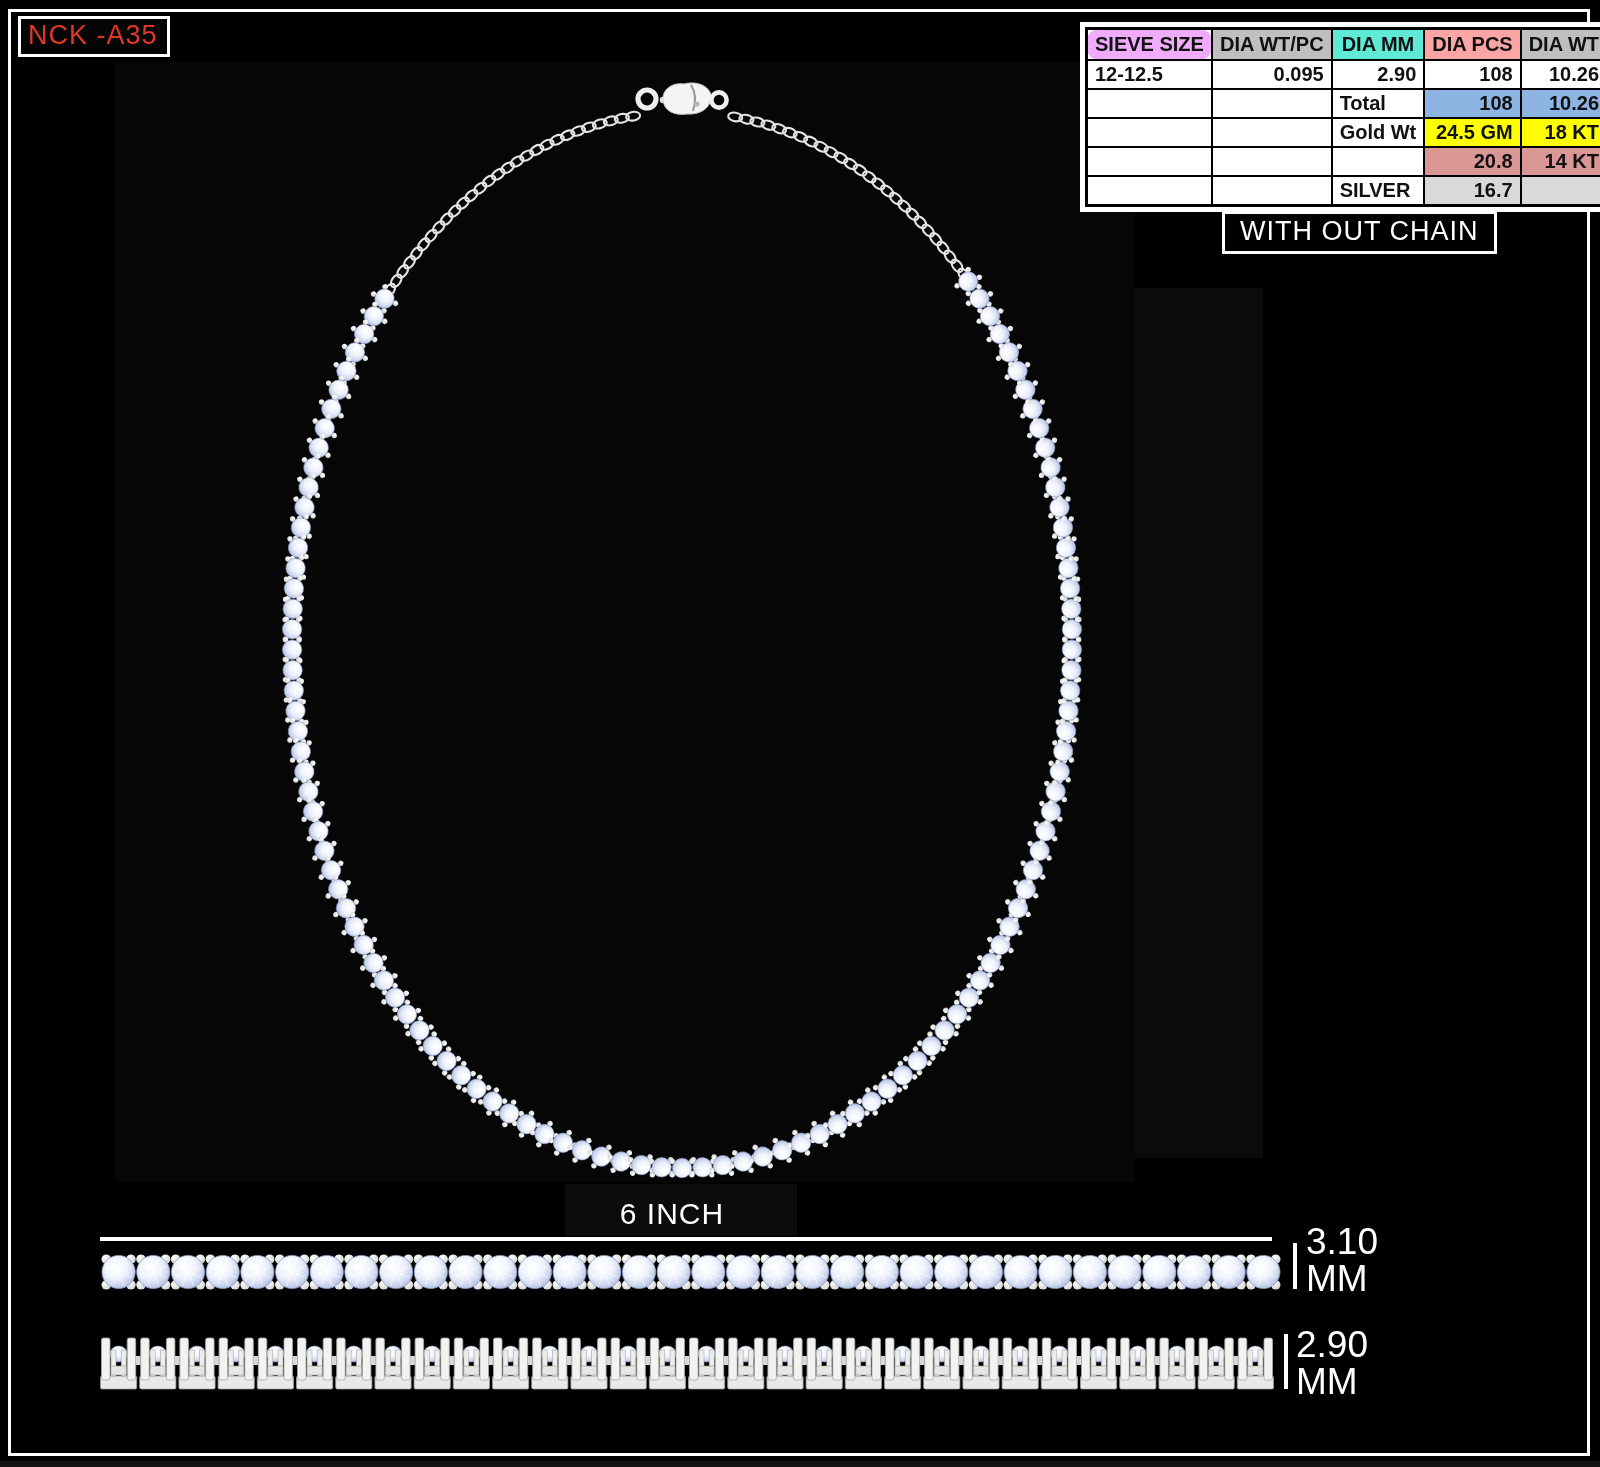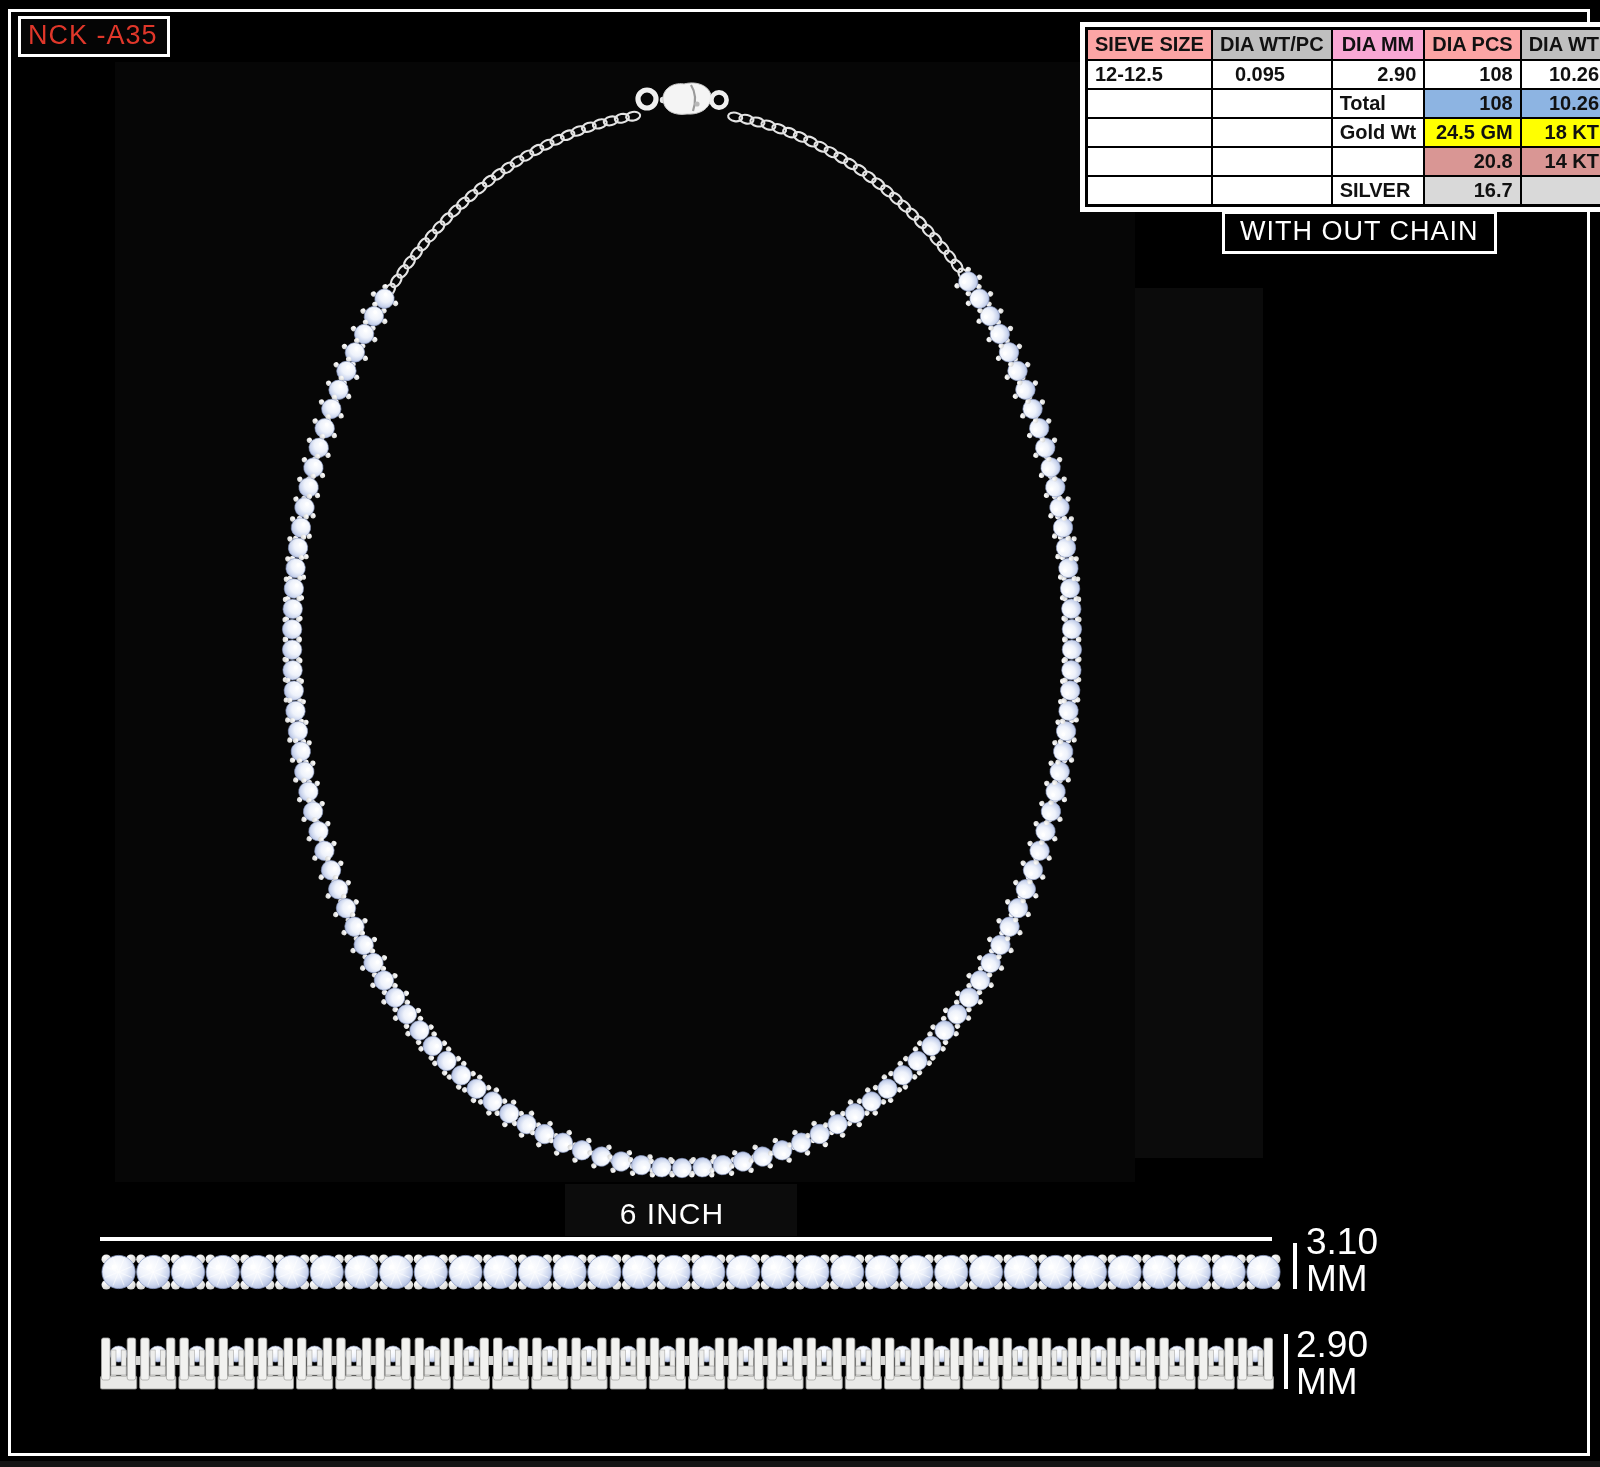--- a/index.html
+++ b/index.html
@@ -1969,31 +1969,31 @@
 <div class="bottom-strip"></div>
 
 <div class="model-badge">
   <span style="color: rgb(224, 55, 42);">NCK -A35</span>
 </div>
 
 <div class="spec-panel">
   <table class="spec">
     <thead>
         <tr>
-          <th style="width: 112px; background: #fca5a5;">SIEVE SIZE</th>
+          <th style="width: 112px; background: #f0abfc; border-radius: 12px;">SIEVE SIZE</th>
           <th style="width: 118px; background: rgb(191, 191, 191);">DIA WT/PC</th>
-          <th style="width: 92px; background: #f9a8d4;">DIA MM</th>
+          <th style="width: 92px; background: #5eead4;">DIA MM</th>
           <th style="width: 96px; background: #fca5a5;">DIA PCS</th>
           <th style="width: 76px; background: rgb(191, 191, 191);">DIA WT</th>
         </tr>
       </thead>
     <tbody>
         <tr>
           <td style="text-align: left;">12-12.5</td>
-          <td style=" padding-left: 22px;">0.095</td>
+          <td style="text-align: right; padding-left: 22px;">0.095</td>
           <td style="text-align: right;">2.90</td>
           <td style="text-align: right;">108</td>
           <td style="text-align: right;">10.26</td>
         </tr>
         <tr>
           <td style="text-align: right;"></td>
           <td style="text-align: right;"></td>
           <td style="text-align: left;">Total</td>
           <td style="text-align: right; background: rgb(141, 180, 226);">108</td>
           <td style="text-align: right; background: rgb(141, 180, 226);">10.26</td>

